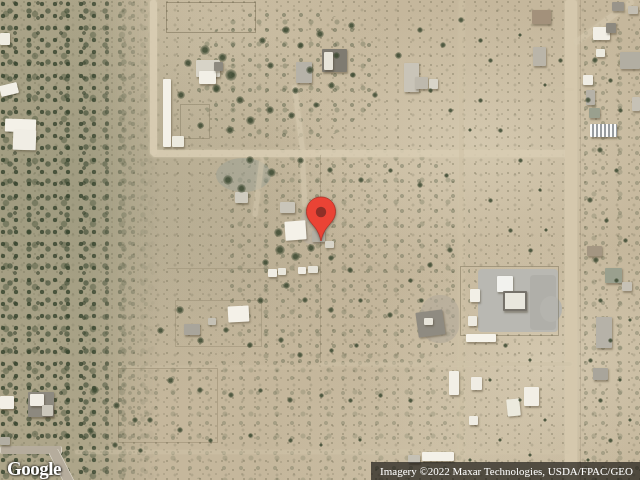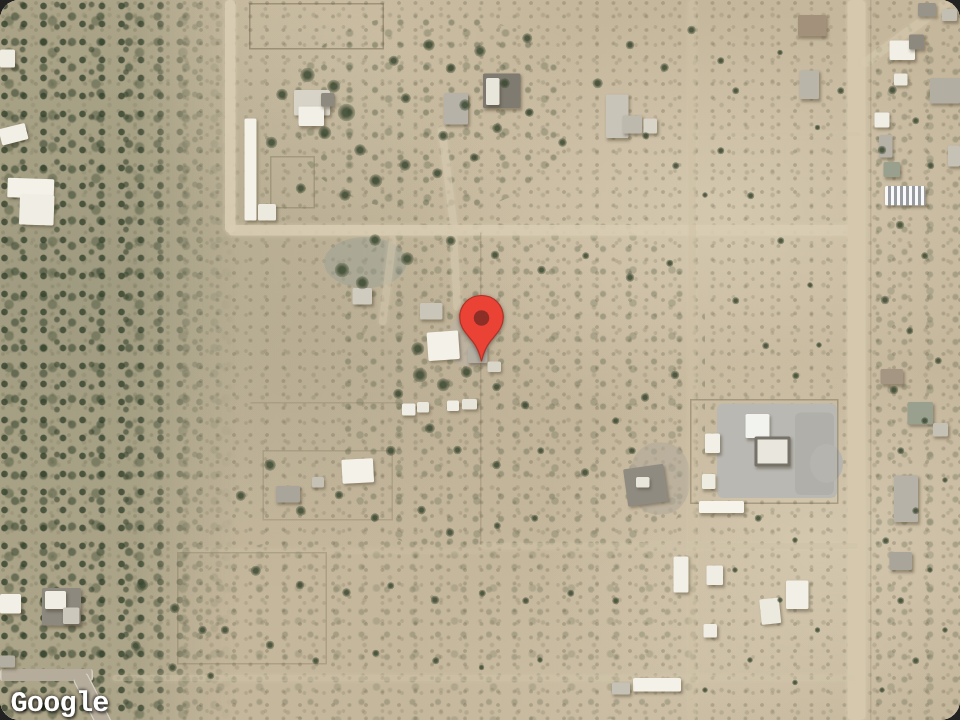--- a/index.html
+++ b/index.html
@@ -1,20 +1,19 @@
 <!DOCTYPE html>
 <html><head>
 <meta charset="utf-8">
 <style>
   html,body{margin:0;padding:0;background:#222;}
   .stage{
     position:relative;width:640px;height:480px;overflow:hidden;
-    font-family:Liberation Mono, monospace;cursor:grab;
+    font-family:Liberation Serif, serif;cursor:grab;
     background:#c5b79c;
-    border-radius:13px;
   }
   .map-base{
     position:absolute;inset:0;
     background-color:#c5b79c;
     background-image:
       radial-gradient(ellipse 300px 200px at 75% 30%, rgba(224,214,190,0.55), transparent 70%),
       radial-gradient(ellipse 260px 180px at 85% 75%, rgba(226,216,193,0.5), transparent 70%),
       radial-gradient(ellipse 420px 320px at 8% 40%, rgba(150,150,125,0.45), transparent 72%),
       radial-gradient(ellipse 250px 160px at 45% 55%, rgba(186,173,147,0.5), transparent 70%),
       radial-gradient(ellipse 220px 150px at 35% 8%, rgba(206,195,169,0.5), transparent 75%),
@@ -313,13 +312,16 @@
 
   <div class="pin">
     <svg width="32" height="46" viewBox="0 0 32 46" xmlns="http://www.w3.org/2000/svg">
       <path d="M16 1 C7.6 1 1.5 7.4 1.5 15.5 C1.5 22.3 5.6 26 9.9 31.3 C13.3 35.6 15.1 40.6 16 45 C16.9 40.6 18.7 35.6 22.1 31.3 C26.4 26 30.5 22.3 30.5 15.5 C30.5 7.4 24.4 1 16 1 Z" stroke="#B23127" stroke-width="0.8" fill="#EA4335"></path>
       <circle cx="16" cy="16" r="5.2" fill="#8E2F27"></circle>
     </svg>
   </div>
 
   <div class="google-logo">Google</div>
 
+  <div class="attribution" style="background: rgba(0, 0, 0, 0.6); color: rgb(255, 255, 255);">
+    <span>Imagery ©2022 Maxar Technologies, USDA/FPAC/GEO</span>
+  </div>
 </div>
 
 </body></html>

